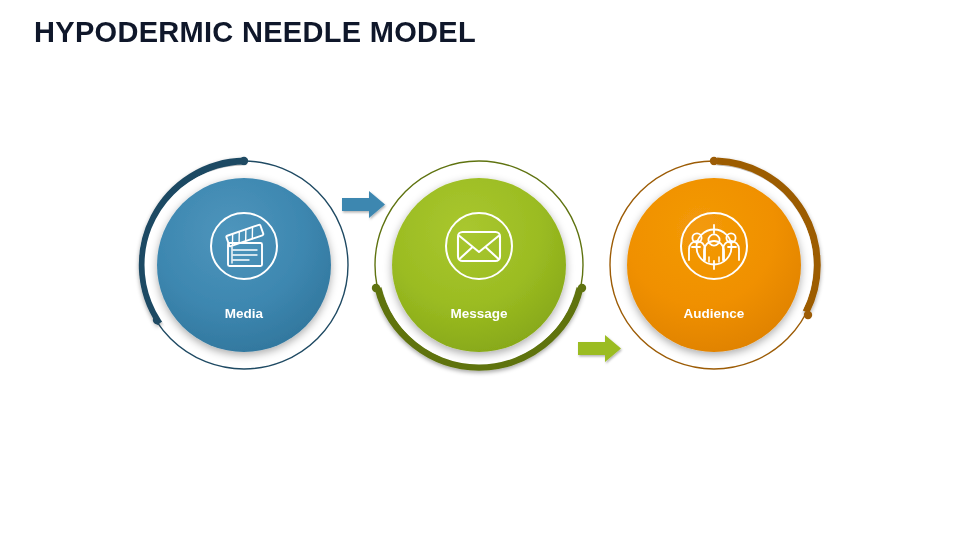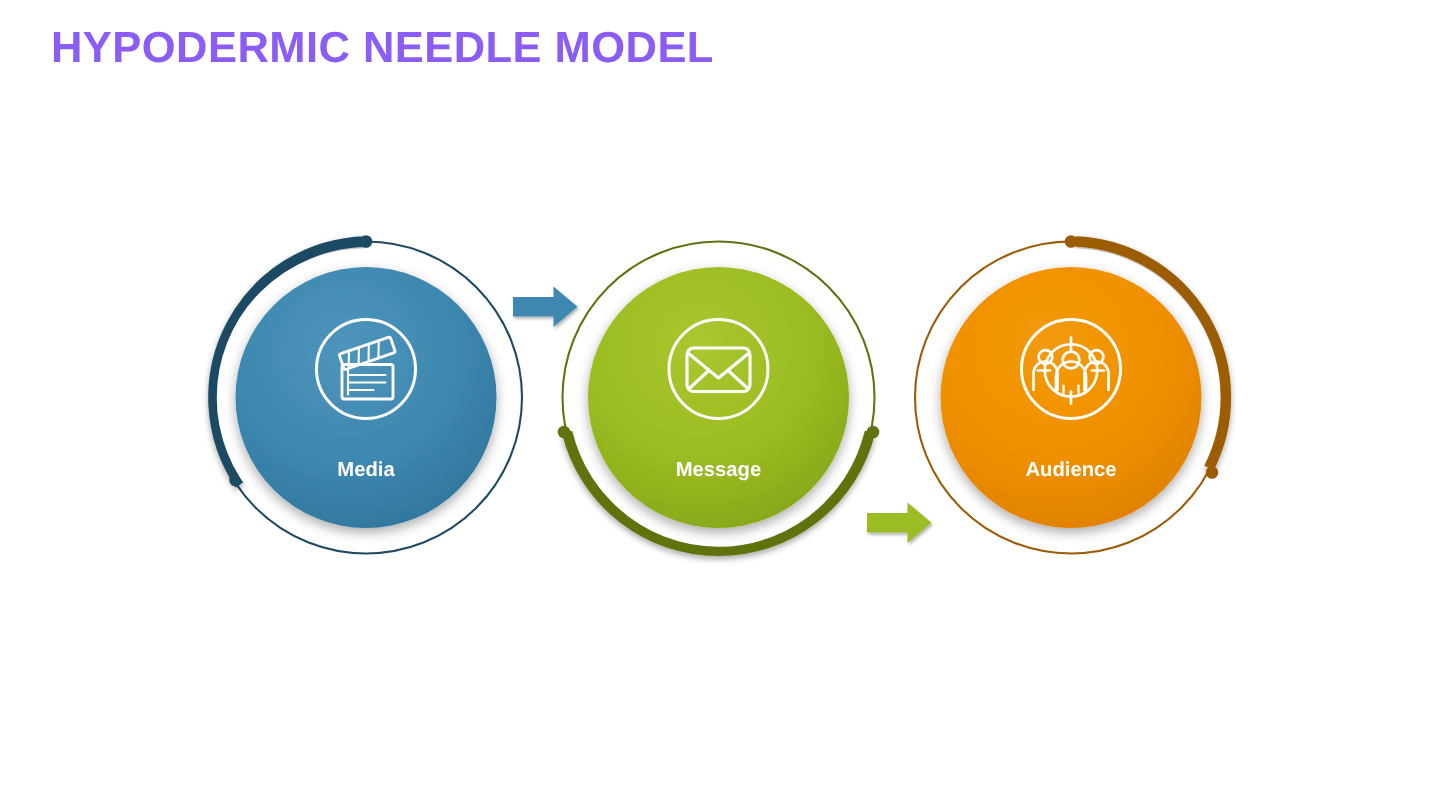--- a/index.html
+++ b/index.html
@@ -24,21 +24,21 @@
     background: #ffffff;
   }
   #page-title {
     position: absolute;
     left: 34px;
     top: 16px;
     font-family: "Liberation Sans", sans-serif;
     font-size: 29px;
     font-weight: bold;
     letter-spacing: 0.3px;
-    color: #8b5cf6;
+    color: #0f172a;
     white-space: nowrap;
   }
   #diagram {
     position: absolute;
     left: 0;
     top: 0;
     width: 960px;
     height: 540px;
   }
   .node-label {

